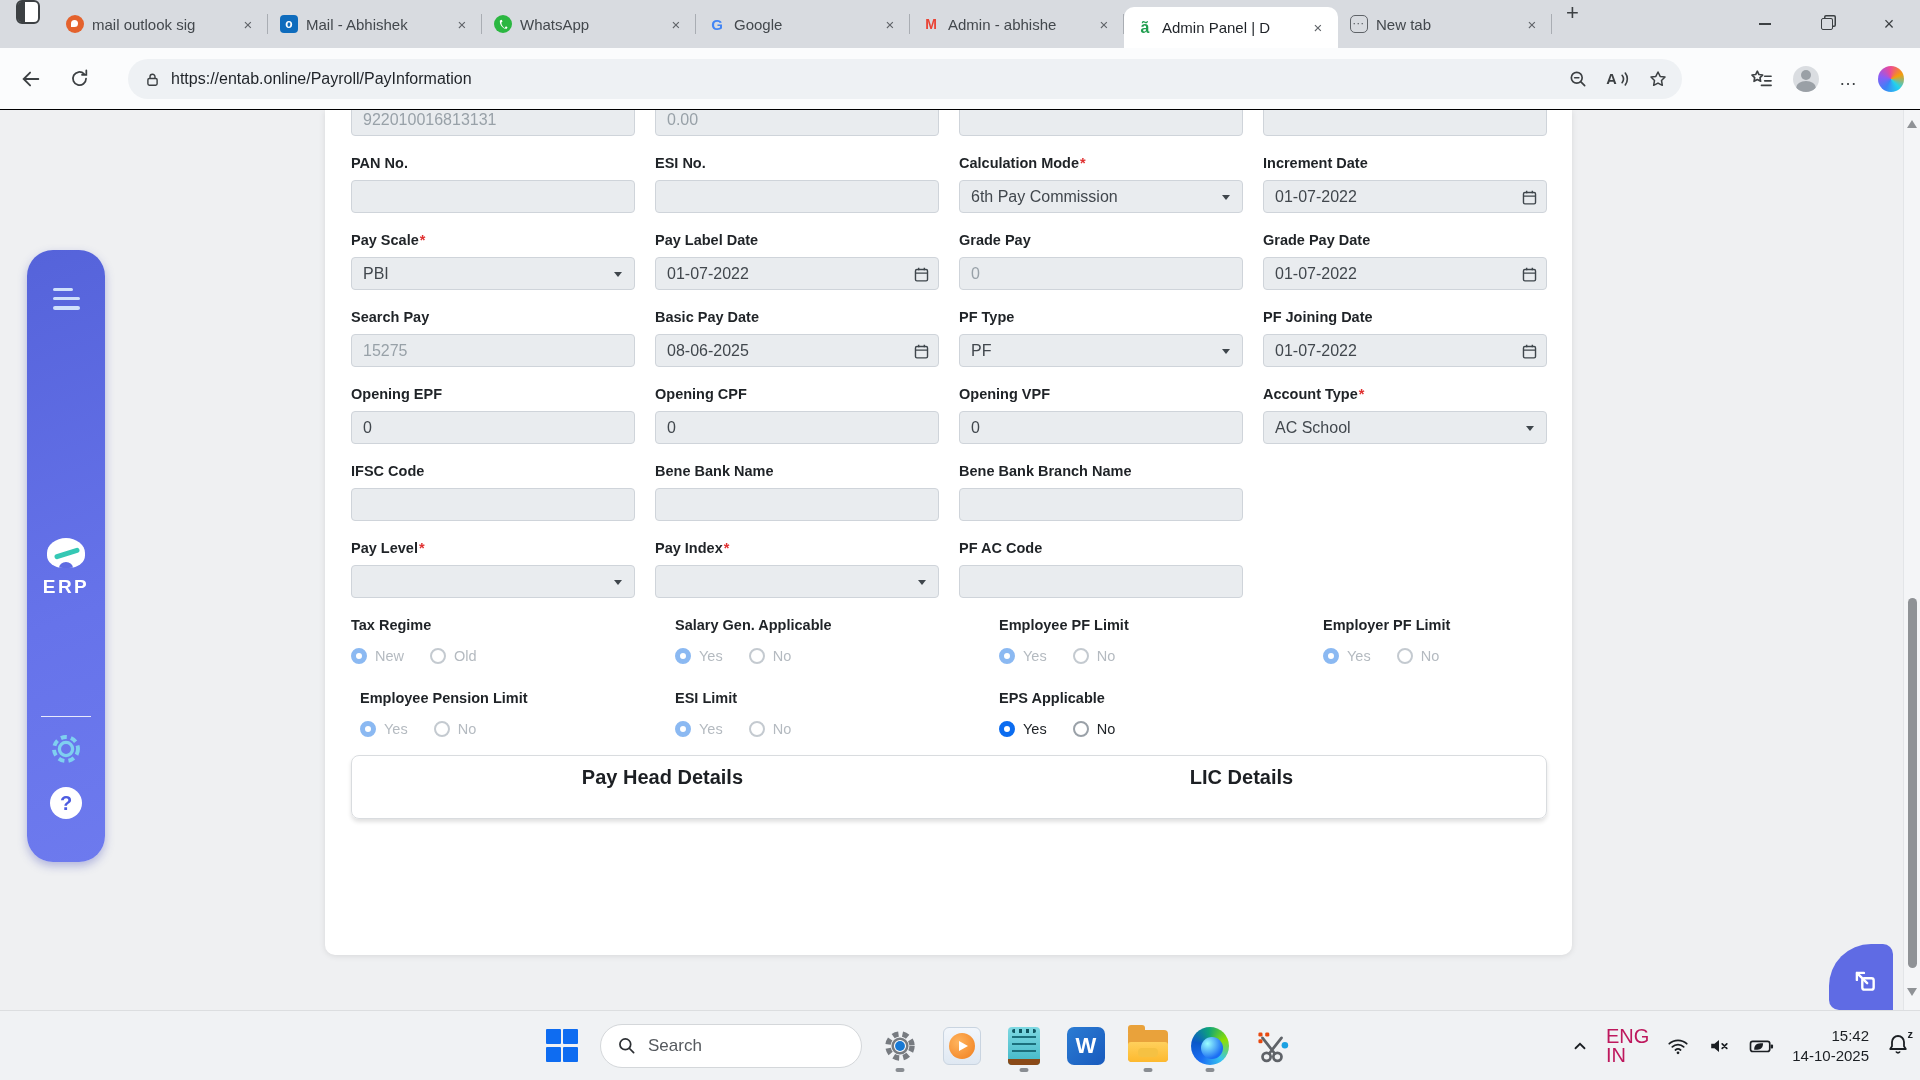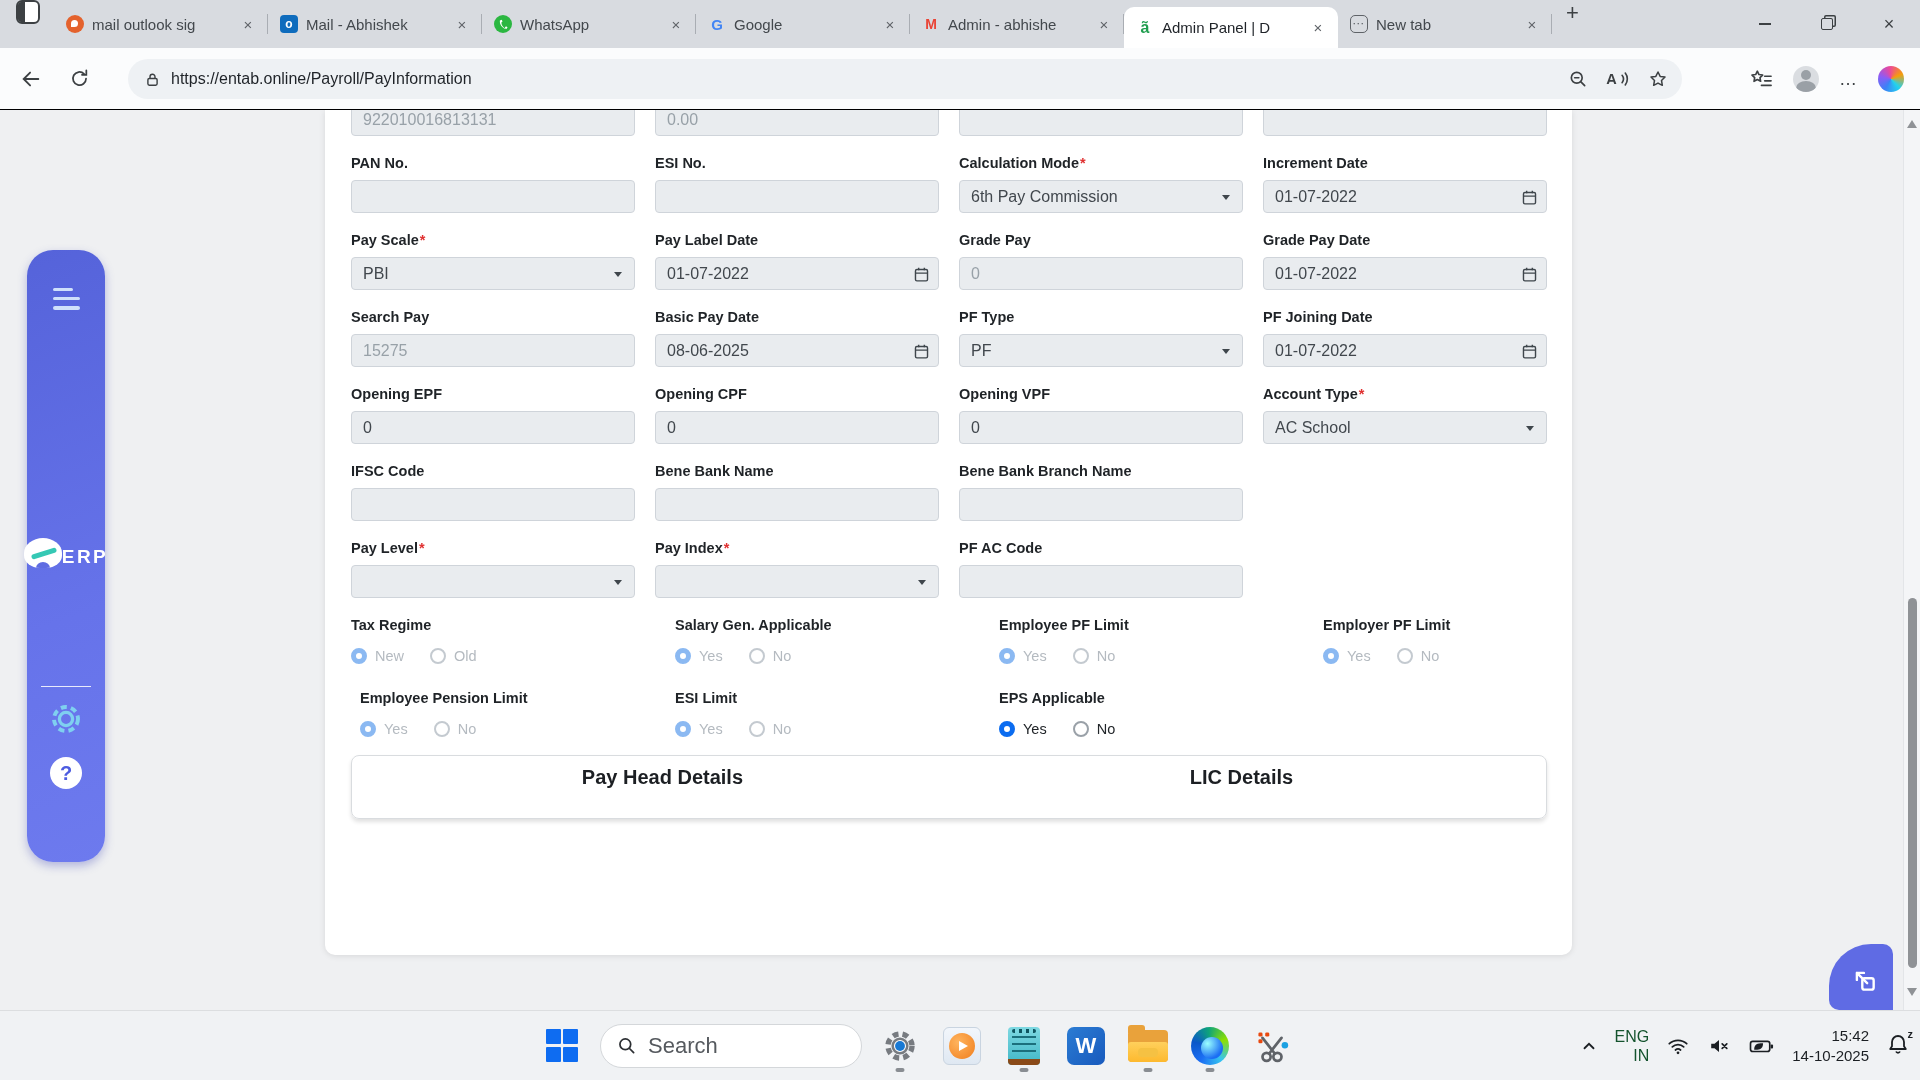--- a/index.html
+++ b/index.html
@@ -54,21 +54,21 @@
   .sb-arrow { position:absolute; left:3px; width:0; height:0; border-left:5.5px solid transparent; border-right:5.5px solid transparent; }
   .sb-up { top:10px; border-bottom:8px solid #8f9296; }
   .sb-down { bottom:14px; border-top:8px solid #8f9296; }
   .sb-thumb { position:absolute; left:4px; width:9px; top:488px; height:370px; background:#8f9296; border-radius:5px; }
 
   
   .sidebar { position:absolute; left:27px; top:140px; width:78px; height:612px; border-radius:26px; background:linear-gradient(160deg,#5563da 0%,#6673ea 60%,#6d7aee 100%); box-shadow:0 4px 10px rgba(60,70,180,.35); display:flex; flex-direction:column; align-items:center; }
   .hamburger { margin-top:38px; display:flex; flex-direction:column; gap:6px; }
   .hamburger i { display:block; width:27px; height:3.2px; background:#cfe0fb; border-radius:2px; }
   .hamburger i:nth-child(1){ width:20px; }
-  .logo-wrap { margin-top:228px; display:flex; align-items:center; }
+  .logo-wrap { margin-top:228px; display:flex; flex-direction:column; align-items:center; }
   .logo-mark { width:38px; height:30px; background:#fff; border-radius:50% 50% 42% 42%; position:relative; overflow:hidden; }
   .logo-mark::after { content:""; position:absolute; left:7px; top:13px; width:26px; height:5px; background:#35c8b4; border-radius:3px; transform:rotate(-18deg); }
   .logo-mark::before { content:""; position:absolute; left:12px; bottom:-6px; width:14px; height:12px; background:#5f6ce2; border-radius:50% 50% 0 0; }
   .logo-text { color:#fff; font-weight:bold; font-size:19px; letter-spacing:2.5px; margin-top:8px; }
   .sb-divider { margin-top:118px; width:50px; height:1.6px; background:rgba(255,255,255,.85); }
   .sb-gear { margin-top:14px; }
   .sb-help { margin-top:16px; width:32px; height:32px; background:#fff; border-radius:50%; display:flex; align-items:center; justify-content:center; color:#4d5ce0; font-weight:bold; font-size:20px; }
 
   
   .card { position:absolute; left:325px; top:0; width:1247px; height:845px; background:#fff; border-radius:0 0 10px 10px; box-shadow:0 1px 6px rgba(0,0,0,.10); padding:0 25px 0 26px; overflow:hidden; }
@@ -102,40 +102,40 @@
 
   
   .fab { position:absolute; right:27px; bottom:0; width:64px; height:66px; background:#5f6be4; border-radius:42px 10px 0 10px; display:flex; align-items:center; justify-content:center; padding-top:8px; padding-left:8px; }
 
   
   .taskbar { position:relative; height:70px; background:#f0f2f4; border-top:1px solid #dcdee0; display:flex; align-items:center; justify-content:center; }
   .task-center { display:flex; align-items:center; gap:14px; position:absolute; left:538px; }
   .tb-item { width:48px; height:48px; display:flex; align-items:center; justify-content:center; position:relative; }
   .tb-item.running::after { content:""; position:absolute; bottom:-2px; left:50%; transform:translateX(-50%); width:9px; height:3.5px; border-radius:2px; background:#898d92; }
   .search-pill { width:262px; height:44px; background:#fff; border:1px solid #d4d7da; border-radius:22px; display:flex; align-items:center; padding:0 16px; gap:12px; }
-  .search-ph { font-size:22px; color:#55595e; }
+  .search-ph { font-size:17px; color:#55595e; }
   .win-logo { display:grid; grid-template-columns:15px 15px; grid-template-rows:15px 15px; gap:2.5px; }
   .win-logo i { background:#0e6cf1; border-radius:1px; }
   .media-ic { width:38px; height:38px; background:linear-gradient(180deg,#f2f6fb,#dfe8f2); border:1px solid #c9d4e0; border-radius:6px; display:flex; align-items:center; justify-content:center; }
   .media-play { width:26px; height:26px; border-radius:50%; background:radial-gradient(circle at 35% 35%,#ffb45e,#f07e1d); display:flex; align-items:center; justify-content:center; }
   .media-play::after { content:""; width:0; height:0; border-left:9px solid #fff; border-top:5.5px solid transparent; border-bottom:5.5px solid transparent; margin-left:2px; }
   .notepad-ic { width:32px; height:38px; background:linear-gradient(180deg,#7fd9e2,#3fb6c6); border-radius:4px; position:relative; overflow:hidden; }
   .notepad-ic::before { content:""; position:absolute; left:4px; right:4px; top:9px; height:16px; background:repeating-linear-gradient(180deg,#1b6f7c 0 2.5px,transparent 2.5px 7px); }
   .notepad-ic::after { content:""; position:absolute; left:0; right:0; bottom:0; height:6px; background:#8a4a18; }
   .np-dots { position:absolute; top:2px; left:4px; right:4px; height:4px; background:repeating-linear-gradient(90deg,#0f5560 0 3px,transparent 3px 7px); border-radius:2px; }
   .word-ic { width:38px; height:38px; border-radius:7px; background:linear-gradient(135deg,#2b7cd3,#185abd); color:#fff; font-weight:bold; font-size:22px; display:flex; align-items:center; justify-content:center; }
   .folder-ic { width:40px; height:32px; position:relative; }
   .folder-back { position:absolute; inset:0; background:#e9a23b; border-radius:4px; }
   .folder-back::before { content:""; position:absolute; top:-5px; left:0; width:17px; height:8px; background:#e9a23b; border-radius:3px 3px 0 0; }
   .folder-front { position:absolute; left:0; right:0; bottom:0; height:20px; background:linear-gradient(180deg,#ffd05c,#fdb92e); border-radius:3px 3px 4px 4px; }
   .folder-front::before { content:""; position:absolute; left:10px; right:10px; top:6px; height:9px; background:#f5c143; border-radius:4px; }
   .edge-ic { width:38px; height:38px; border-radius:50%; background:conic-gradient(from 140deg,#36c5f0,#1b6ef3,#0b57c9,#0ea47a,#8ee000,#36c5f0); position:relative; overflow:hidden; }
   .edge-ic::after { content:""; position:absolute; left:10px; top:10px; width:22px; height:22px; border-radius:50%; background:radial-gradient(circle at 30% 30%,#9ff,#1b6ef3 70%); }
   .tray { position:absolute; right:10px; top:0; height:70px; display:flex; align-items:center; gap:17px; }
-  .lang { text-align:right; font-size:16px; color:#14532d; line-height:19px; }
+  .lang { text-align:left; font-size:20px; color:#be185d; line-height:19px; }
   .clock { text-align:right; font-size:15px; color:#1b1f23; line-height:20px; }
 </style>
 </head>
 <body>
 
 <div class="tabstrip">
   <div class="ws-btn"></div>
   <div class="tabs">
     <div class="tab">
       <span class="fav fav-ddg"></span>

